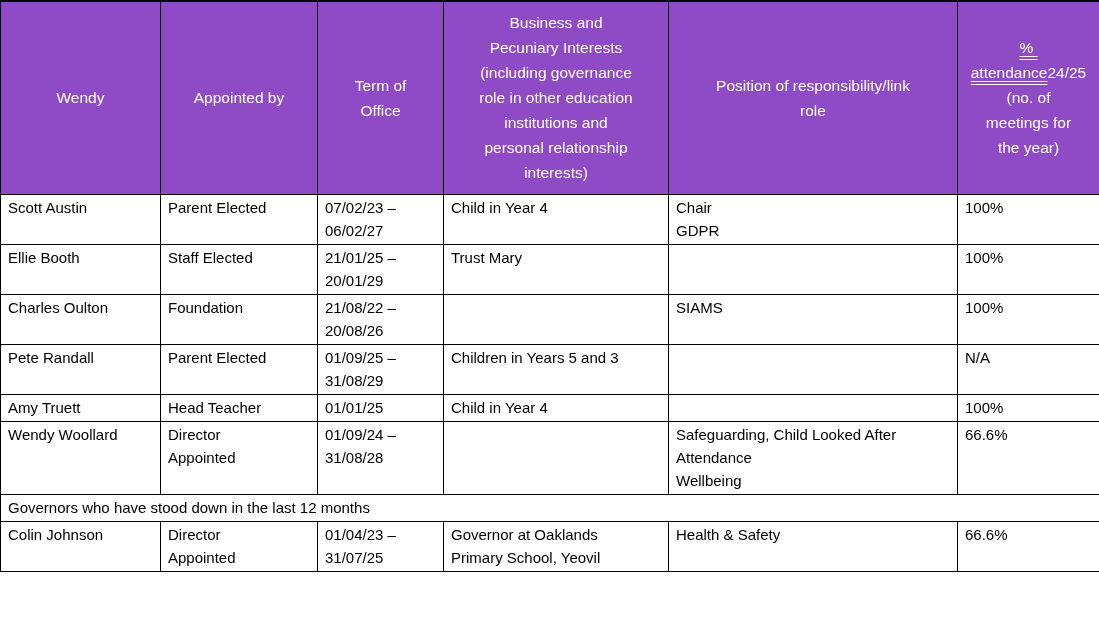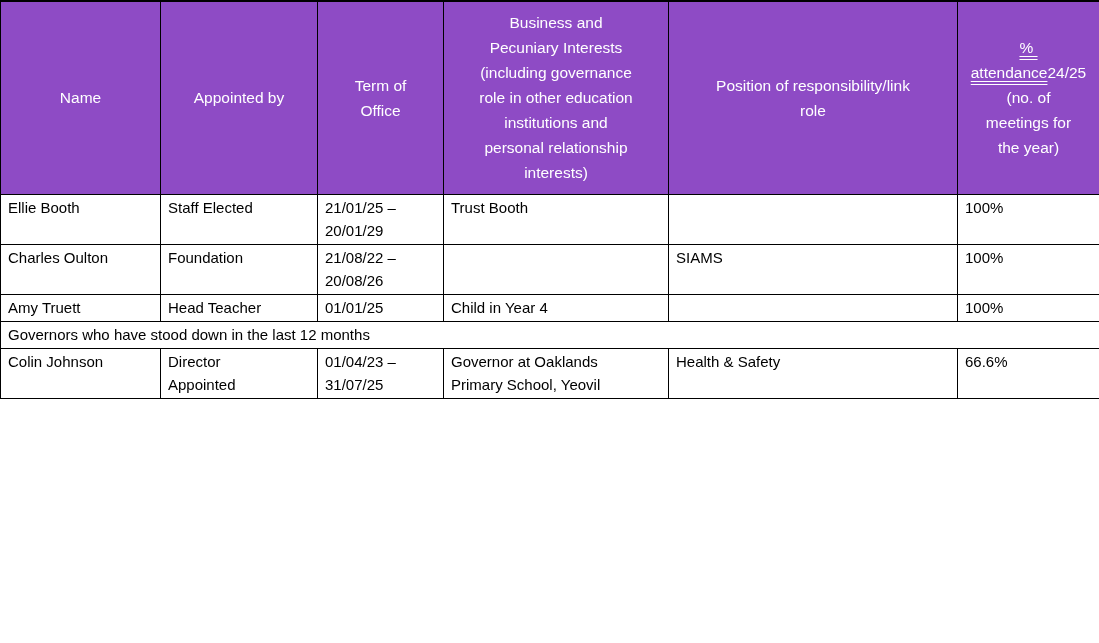--- a/index.html
+++ b/index.html
@@ -69,65 +69,96 @@
     <colgroup>
       <col style="width:160px">
       <col style="width:157px">
       <col style="width:126px">
       <col style="width:225px">
       <col style="width:289px">
       <col style="width:142px">
     </colgroup>
     <thead>
       <tr class="h-193">
-        <th>Name</th>
+        <th>Wendy</th>
         <th>Appointed by</th>
         <th>Term of
 Office</th>
         <th>Business and
 Pecuniary Interests
 (including governance
 role in other education
 institutions and
 personal relationship
 interests)</th>
         <th>Position of responsibility/link
 role</th>
         <th><span class="att-underline">%&nbsp; attendance</span><span>24/25
 (no. of
 meetings for
 the year)</span></th>
       </tr>
     </thead>
     <tbody>
+      <tr class="h-48">
+        <td>Scott Austin</td>
+        <td>Parent Elected</td>
+        <td>07/02/23 –
+06/02/27</td>
+        <td>Child in Year 4</td>
+        <td>Chair
+GDPR</td>
+        <td>100%</td>
+      </tr>
       <tr class="h-47">
         <td>Ellie Booth</td>
         <td>Staff Elected</td>
         <td>21/01/25 –
 20/01/29</td>
-        <td>Trust Booth</td>
+        <td>Trust Mary</td>
         <td></td>
         <td>100%</td>
       </tr>
       <tr class="h-47">
         <td>Charles Oulton</td>
         <td>Foundation</td>
         <td>21/08/22 –
 20/08/26</td>
         <td></td>
         <td>SIAMS</td>
         <td>100%</td>
       </tr>
+      <tr class="h-47">
+        <td>Pete Randall</td>
+        <td>Parent Elected</td>
+        <td>01/09/25 –
+31/08/29</td>
+        <td>Children in Years 5 and 3</td>
+        <td></td>
+        <td>N/A</td>
+      </tr>
       <tr class="h-24">
         <td>Amy Truett</td>
         <td>Head Teacher</td>
         <td>01/01/25</td>
         <td>Child in Year 4</td>
         <td></td>
         <td>100%</td>
+      </tr>
+      <tr class="h-70">
+        <td>Wendy Woollard</td>
+        <td>Director
+Appointed</td>
+        <td>01/09/24 –
+31/08/28</td>
+        <td></td>
+        <td>Safeguarding, Child Looked After
+Attendance
+Wellbeing</td>
+        <td>66.6%</td>
       </tr>
       <tr class="h-24">
         <td class="section-cell" colspan="6">Governors who have stood down in the last 12 months</td>
       </tr>
       <tr class="h-47">
         <td>Colin Johnson</td>
         <td>Director
 Appointed</td>
         <td>01/04/23 –
 31/07/25</td>

